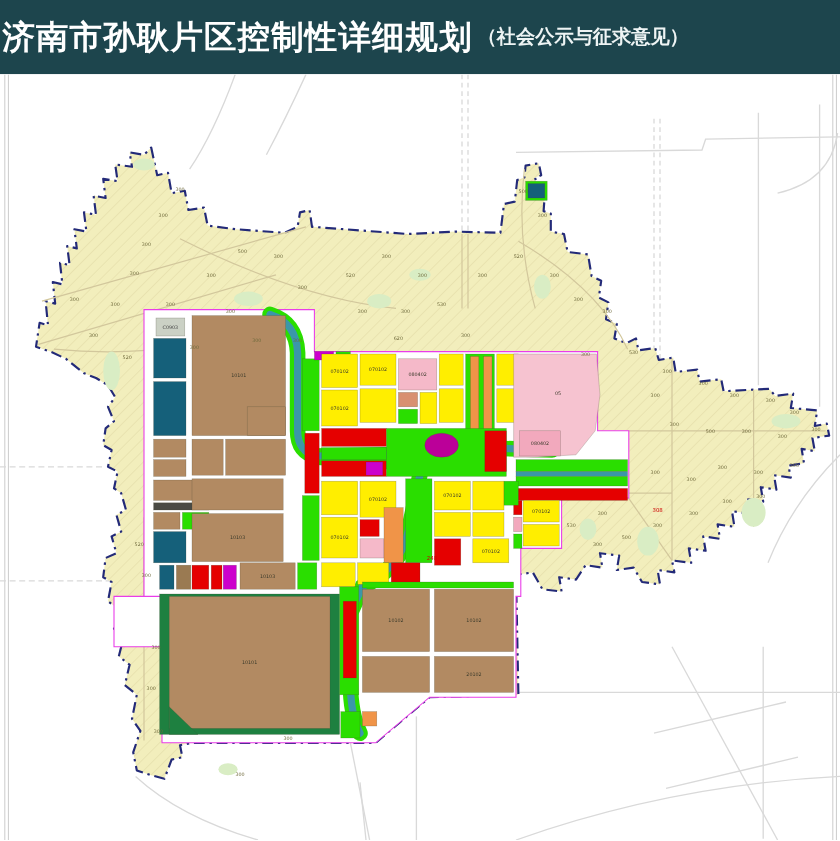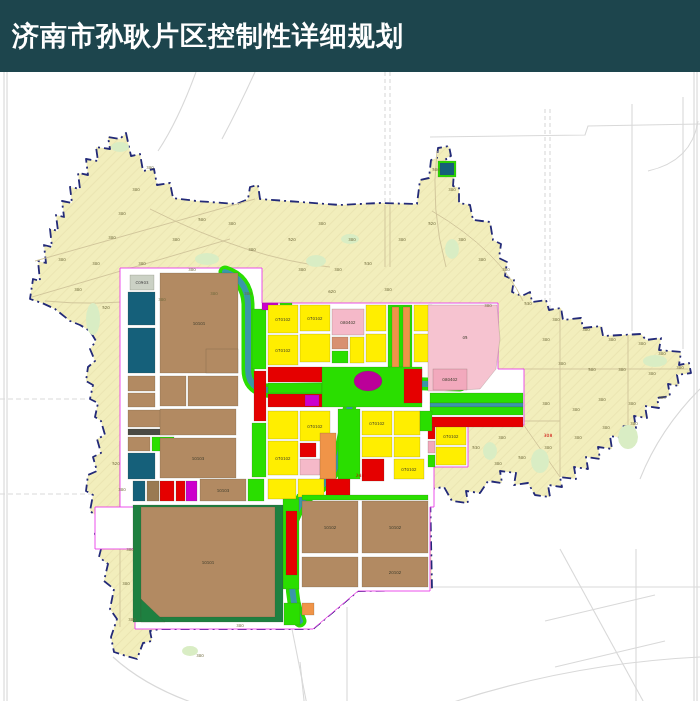--- a/index.html
+++ b/index.html
@@ -1,27 +1,28 @@
 <!DOCTYPE html>
 <html><head>
 <meta charset="utf-8">
 <style>
   html,body{margin:0;padding:0;}
   body{width:700px;height:701px;background:#ffffff;font-family:"Liberation Sans","DejaVu Sans",sans-serif;overflow:hidden;}
-  .header{width:700px;height:72px;display:flex;align-items:center;box-sizing:border-box;padding-left:12px;}
+  .header{width:700px;height:62px;display:flex;align-items:center;box-sizing:border-box;padding-left:2px;}
   .header .title{color:#fff;font-size:27px;font-weight:bold;letter-spacing:1px;white-space:nowrap;}
   .header .sub{color:#eef4f4;font-size:16px;font-weight:bold;margin-left:4px;white-space:nowrap;}
   .map-wrap{width:700px;height:638px;position:relative;background:#fff;}
   svg text{font-family:"DejaVu Sans",sans-serif;}
 </style>
 </head>
 <body>
 
 <div class="header" style="background: rgb(29, 69, 77);">
   <span class="title">济南市孙耿片区控制性详细规划</span>
+  <span class="sub">（社会公示与征求意见）</span>
 </div>
 
 <div class="map-wrap">
   <svg id="map-svg" width="700" height="638" viewBox="0 63 700 638" preserveAspectRatio="none" style="background: rgb(255, 255, 255);">
       <defs>
         <pattern id="hatch" width="7" height="7" patternUnits="userSpaceOnUse" patternTransform="rotate(45)">
           <rect x="0" y="0" width="7" height="7" fill="#f2eebc"></rect>
           <line x1="0" y1="0" x2="0" y2="7" stroke="#ddd3a0" stroke-width="0.7"></line>
         </pattern>
       </defs>

